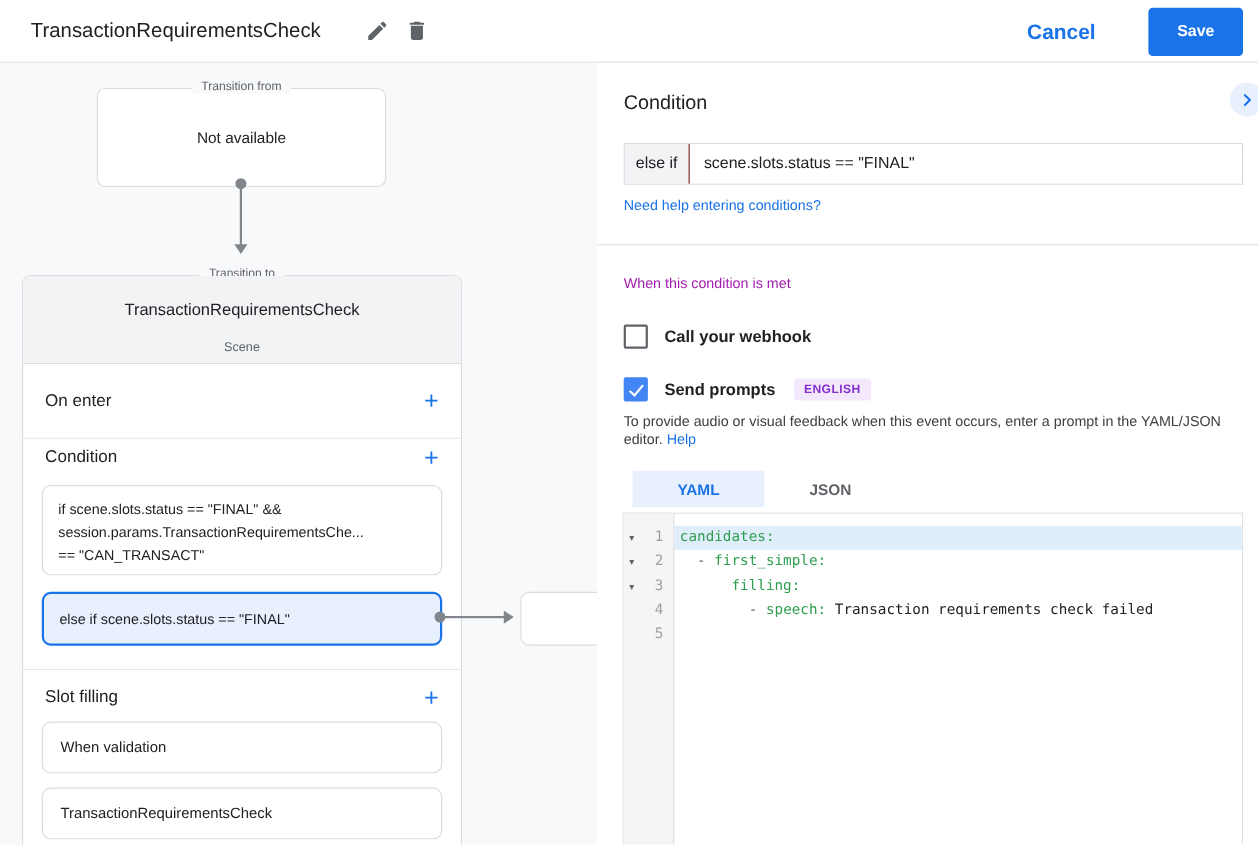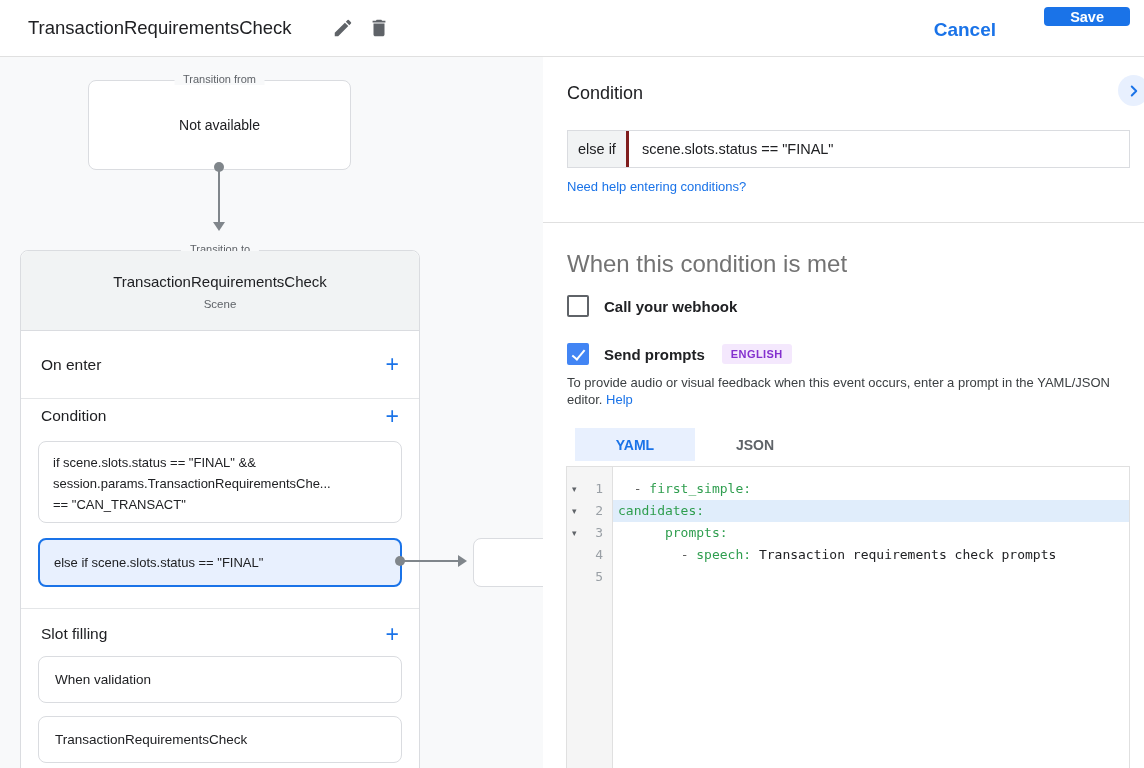--- a/index.html
+++ b/index.html
@@ -9,60 +9,60 @@
     -webkit-font-smoothing:antialiased;
   }
   
   .appbar{position:absolute;left:0;top:0;width:1144px;height:57px;background:#fff;border-bottom:1px solid #e0e0e0;box-sizing:border-box;z-index:5;}
   .appbar-title{position:absolute;left:28px;top:0;line-height:56px;font-size:18.5px;color:#202124;}
   .icon-btn{position:absolute;top:16px;width:26px;height:26px;border:none;background:transparent;padding:0;cursor:pointer;}
   .icon-btn svg{width:22px;height:22px;fill:#5f6368;}
   .btn-edit{left:330px;}
   .btn-trash{left:366px;}
   .btn-cancel{position:absolute;right:140px;top:13px;background:transparent;border:none;color:#1a73e8;font-size:19px;font-weight:bold;font-family:"Liberation Sans",sans-serif;cursor:pointer;padding:6px 8px;}
-  .btn-save{position:absolute;right:14px;top:7px;height:19px;padding:0 26px;background:#1a73e8;border:none;border-radius:4px;color:#fff;font-size:14.5px;font-weight:bold;font-family:"Liberation Sans",sans-serif;cursor:pointer;}
+  .btn-save{position:absolute;right:14px;top:7px;height:44px;padding:0 26px;background:#1a73e8;border:none;border-radius:4px;color:#fff;font-size:14.5px;font-weight:bold;font-family:"Liberation Sans",sans-serif;cursor:pointer;}
   
   .canvas{position:absolute;left:0;top:57px;width:543px;height:711px;background:#f8f9fa;overflow:hidden;}
   .legend{position:absolute;top:-8px;left:50%;transform:translateX(-50%);background:#f8f9fa;padding:0 9px;font-size:11px;color:#5f6368;white-space:nowrap;}
   .from-box{position:absolute;left:88px;top:23px;width:263px;height:90px;background:#fff;border:1px solid #dadce0;border-radius:8px;box-sizing:border-box;display:flex;align-items:center;justify-content:center;}
   .from-box-text{font-size:14px;color:#202124;}
   .dot{position:absolute;width:10px;height:10px;border-radius:50%;background:#80868b;}
   .vline{position:absolute;width:2px;background:#80868b;}
   .hline{position:absolute;height:2px;background:#80868b;}
   .arrow-down{position:absolute;width:0;height:0;border-left:6px solid transparent;border-right:6px solid transparent;border-top:9px solid #80868b;}
   .arrow-right{position:absolute;width:0;height:0;border-top:6px solid transparent;border-bottom:6px solid transparent;border-left:9px solid #80868b;}
   .scene-card{position:absolute;left:20px;top:193px;width:400px;height:600px;background:#fff;border:1px solid #dadce0;border-radius:8px 8px 0 0;box-sizing:border-box;}
   .scene-header{position:absolute;left:0;top:0;right:0;height:80px;background:#f1f3f4;border-bottom:1px solid #dadce0;border-radius:8px 8px 0 0;text-align:center;box-sizing:border-box;padding-top:22px;}
   .scene-title{font-size:15px;color:#202124;}
-  .scene-subtitle{font-size:11.5px;color:#5f6368;margin-top:8px;}
+  .scene-subtitle{font-size:11.5px;color:#5f6368;margin-top:20px;}
   .card-row{position:absolute;left:0;right:0;display:flex;align-items:center;padding:0 20px;box-sizing:border-box;}
   .row-onenter{top:80px;height:68px;border-bottom:1px solid #e4e6e8;}
   .section-label{font-size:15.5px;color:#202124;flex:1;}
   .plus{color:#1a73e8;font-size:23px;font-weight:normal;background:none;border:none;cursor:pointer;padding:0;line-height:1;font-family:"Liberation Sans",sans-serif;}
   .label-condition{top:150px;height:30px;}
   .cond-box{position:absolute;left:17px;width:364px;background:#fff;border:1px solid #dadce0;border-radius:8px;box-sizing:border-box;font-size:13px;color:#202124;cursor:pointer;}
   .cond-box-1{top:190px;height:82px;padding:10px 14px;line-height:21px;}
   .cond-box-selected{top:287px;height:49px;background:#e8f0fe;border:2px solid #1a73e8;display:flex;align-items:center;padding:0 14px;}
   .card-divider{position:absolute;left:0;right:0;top:357px;height:1px;background:#e4e6e8;}
   .label-slotfilling{top:368px;height:30px;}
   .slot-box{position:absolute;left:17px;width:364px;height:47px;background:#fff;border:1px solid #dadce0;border-radius:8px;box-sizing:border-box;display:flex;align-items:center;padding:0 16px;font-size:13.5px;color:#202124;cursor:pointer;}
   .slot-box-1{top:405px;}
   .slot-box-2{top:465px;}
   .target-box{position:absolute;left:473px;top:481px;width:78px;height:49px;background:#fff;border:1px solid #dadce0;border-radius:8px;box-sizing:border-box;}
   
   .panel{position:absolute;left:543px;top:57px;width:601px;height:711px;background:#fff;overflow:hidden;}
   .panel-title{position:absolute;left:24px;top:26px;font-size:18px;color:#202124;}
   .collapse-circle{position:absolute;left:575px;top:18px;width:31px;height:31px;border-radius:50%;background:#e8f0fe;border:none;cursor:pointer;display:flex;align-items:center;justify-content:center;padding:0;}
   .collapse-circle svg{width:18px;height:18px;stroke:#1a73e8;stroke-width:2.6;fill:none;stroke-linecap:round;stroke-linejoin:round;}
   .cond-input-row{position:absolute;left:24px;top:73px;width:563px;height:38px;border:1px solid #dadce0;box-sizing:border-box;display:flex;align-items:stretch;background:#fff;}
-  .cond-prefix{background:#f1f3f4;border-right:3px solid #7f1d1d;display:flex;align-items:center;padding:0 10px;font-size:14.5px;color:#202124;}
+  .cond-prefix{background:#f1f3f4;border-right:1px solid #7f1d1d;display:flex;align-items:center;padding:0 10px;font-size:14.5px;color:#202124;}
   .cond-value{flex:1;border:none;outline:none;font-size:14.5px;color:#202124;padding:0 13px;font-family:"Liberation Sans",sans-serif;background:transparent;}
   .help-cond-link{position:absolute;left:24px;top:122px;font-size:13px;color:#1a73e8;text-decoration:none;cursor:pointer;}
   .panel-divider{position:absolute;left:0;right:0;top:165px;height:1px;background:#e0e0e0;}
-  .when-title{position:absolute;left:24px;top:193px;font-size:24px;color:#737373;}
+  .when-title{position:absolute;left:24px;top:193px;font-size:13px;color:#a21caf;}
   .check-row{position:absolute;left:24px;display:flex;align-items:center;cursor:pointer;}
   .row-webhook{top:238px;}
   .row-prompts{top:286px;}
   .checkbox{width:18px;height:18px;border:2px solid #5f6368;border-radius:2px;box-sizing:content-box;background:#fff;flex:none;}
   .checkbox.checked{border-color:#4285f4;background:#4285f4;position:relative;}
   .checkbox.checked::after{content:"";position:absolute;left:6px;top:1.5px;width:5px;height:11px;border:solid #fff;border-width:0 2.5px 2.5px 0;transform:rotate(40deg);}
   .check-label{margin-left:15px;font-size:15px;font-weight:bold;color:#202124;}
   .lang-badge{margin-left:17px;background:#f4e8fd;color:#8430ce;font-size:11px;font-weight:bold;letter-spacing:.4px;padding:4px 9px;border-radius:3px;}
   .helper{position:absolute;left:24px;top:317px;width:566px;font-size:13px;line-height:17px;color:#3c4043;}
   .help-link{color:#1a73e8;cursor:pointer;}
@@ -217,20 +217,20 @@
           <span class="lnum">3</span>
         </div>
         <div class="gut-row">
           <span class="lnum">4</span>
         </div>
         <div class="gut-row">
           <span class="lnum">5</span>
         </div>
       </div>
     <div class="code-area">
+        <div class="code-row hl"><span class="seg-key">candidates:</span></div>
         <div class="code-row"><span class="seg-plain">  </span><span class="seg-dash">- </span><span class="seg-key">first_simple:</span></div>
-        <div class="code-row hl"><span class="seg-key">candidates:</span></div>
-        <div class="code-row"><span class="seg-plain">      </span><span class="seg-key">prompts:</span></div>
-        <div class="code-row"><span class="seg-plain">        </span><span class="seg-dash">- </span><span class="seg-key">speech:</span><span class="seg-value"> Transaction requirements check prompts</span></div>
+        <div class="code-row"><span class="seg-plain">      </span><span class="seg-key">filling:</span></div>
+        <div class="code-row"><span class="seg-plain">        </span><span class="seg-dash">- </span><span class="seg-key">speech:</span><span class="seg-value"> Transaction requirements check failed</span></div>
         <div class="code-row"></div>
       </div>
   </div>
 </div>
 
 </body></html>

